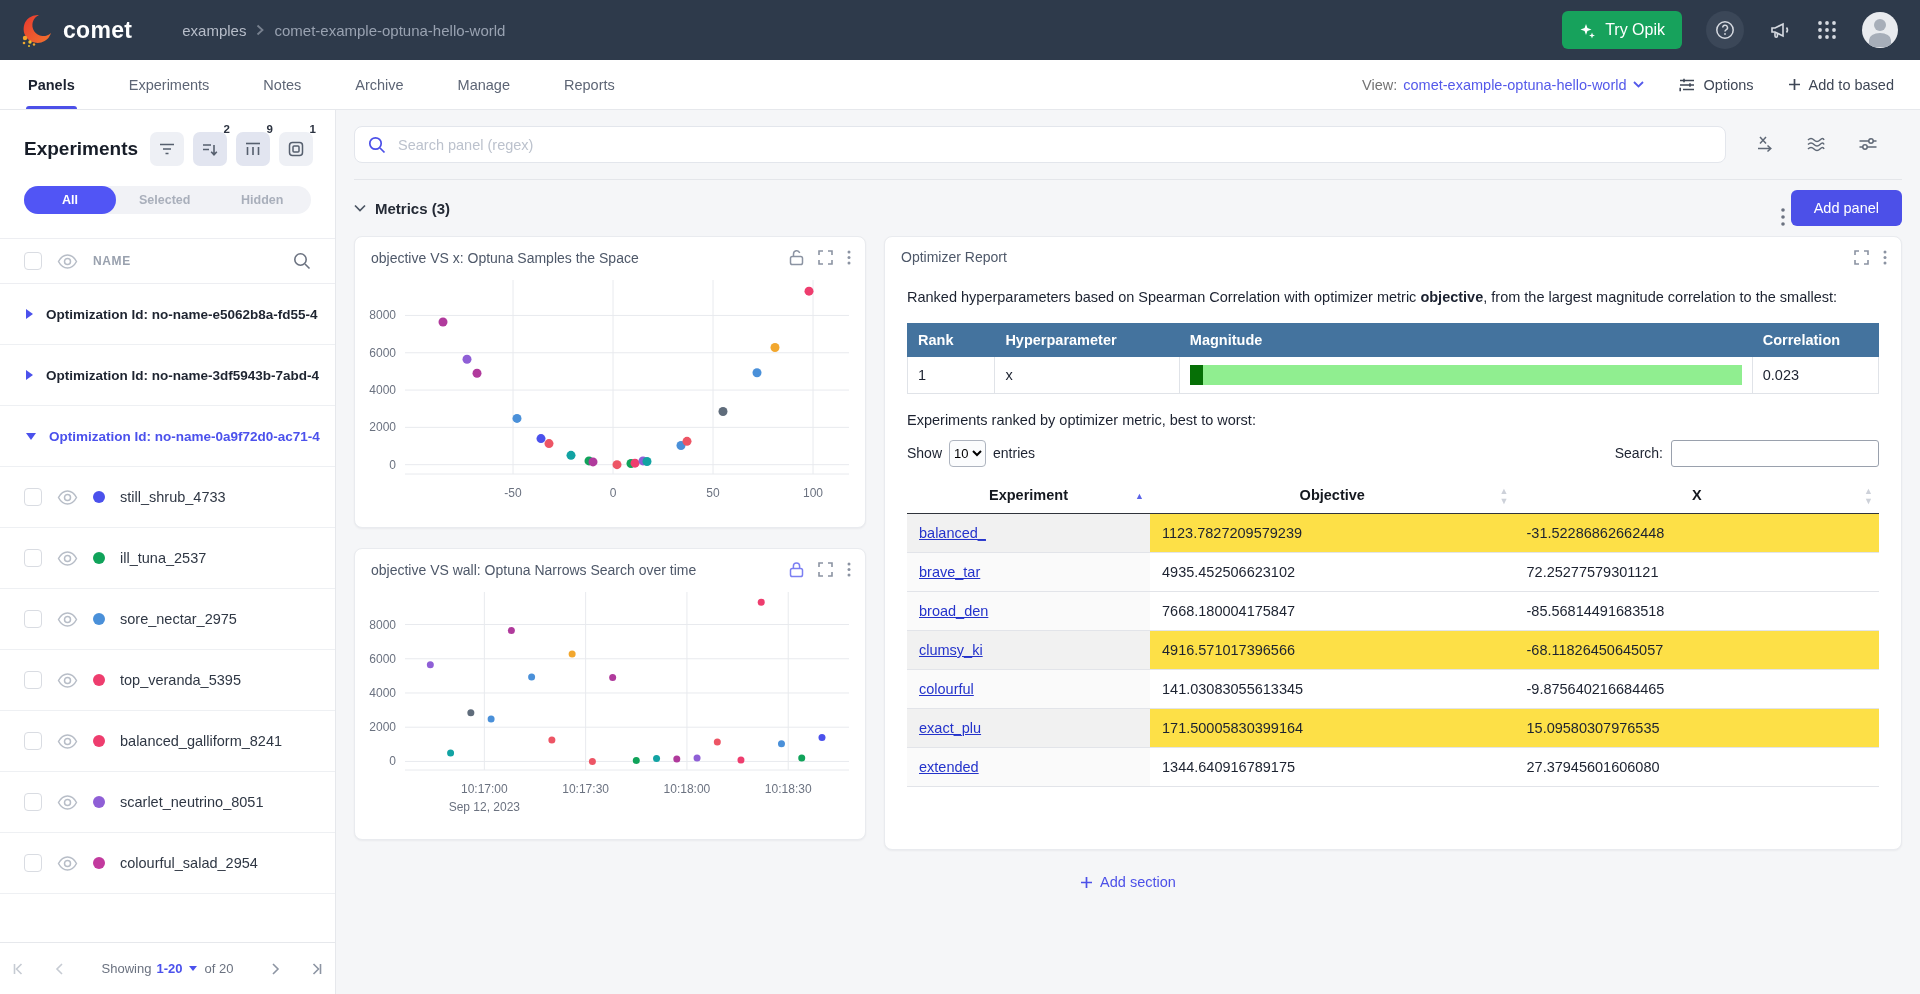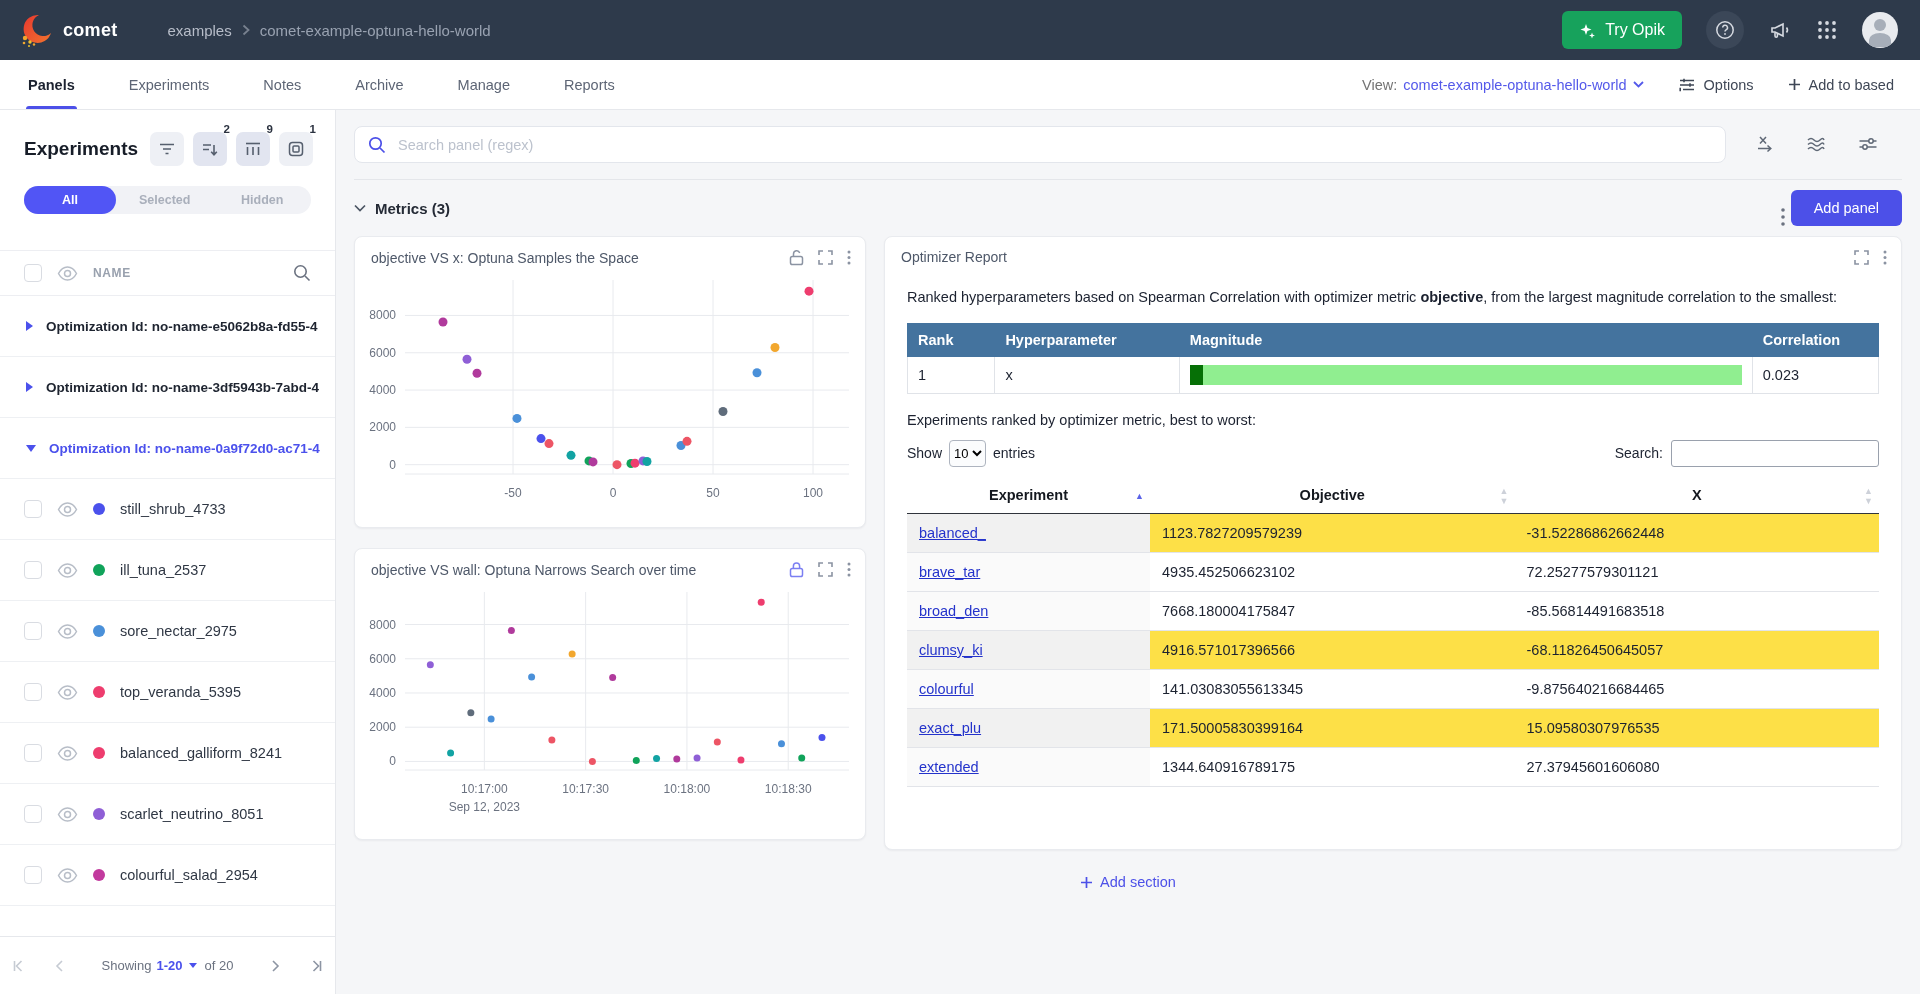--- a/index.html
+++ b/index.html
@@ -5,21 +5,21 @@
   * { box-sizing: border-box; }
   html,body { margin:0; padding:0; }
   body {
     width:1920px; height:994px; overflow:hidden;
     font-family:"Liberation Sans", sans-serif;
     background:#f5f6f8; color:#1f2430;
   }
   
   .navbar { height:60px; background:#2e3a4b; display:flex; align-items:center; padding:0 22px 0 18px; }
   .logo { display:flex; align-items:center; gap:9px; }
-  .logo-text { color:#fff; font-size:18px; font-weight:700; letter-spacing:.3px; }
+  .logo-text { color:#fff; font-size:23px; font-weight:700; letter-spacing:.3px; }
   .breadcrumb { display:flex; align-items:center; gap:10px; margin-left:50px; font-size:15px; }
   .crumb-a { color:#b7bdc9; }
   .crumb-sep { color:#78818f; display:flex; }
   .crumb-b { color:#99a2b1; }
   .nav-right { margin-left:auto; display:flex; align-items:center; gap:24px; }
   .try-opik { display:flex; align-items:center; gap:9px; background:#17a25c; color:#fff;
     border:none; border-radius:6px; height:38px; padding:0 17px; font-size:16px; font-family:inherit; cursor:pointer; }
   .nav-icon-btn { background:none; border:none; padding:0; display:flex; cursor:pointer; }
   .help-circle { width:38px; height:38px; border-radius:50%; background:#3b4758; display:flex; align-items:center; justify-content:center; }
   .avatar { width:36px; height:36px; border-radius:50%; background:#e9ebef; position:relative; overflow:hidden; }
@@ -43,34 +43,34 @@
   
   .sb-header { display:flex; align-items:center; padding:22px 22px 0 24px; }
   .sb-title { font-size:19px; font-weight:700; color:#171d28; }
   .sb-tools { margin-left:auto; display:flex; gap:9px; }
   .tool-btn { position:relative; width:34px; height:34px; border:none; border-radius:7px; background:#eef0f5; display:flex; align-items:center; justify-content:center; cursor:pointer; }
   .tool-btn.pressed { background:#e2e5f0; }
   .tool-badge { position:absolute; top:-9px; right:-3px; font-size:11.5px; font-weight:600; color:#2b3240; }
   .segmented { margin:20px 24px 0; background:#f1f2f6; border-radius:15px; height:28px; display:flex; align-items:stretch; font-size:12.5px; font-weight:600; }
   .seg { flex:1; display:flex; align-items:center; justify-content:center; color:#a9afbb; border-radius:15px; cursor:pointer; }
   .seg.active { background:#5155f5; color:#fff; flex:0 0 92px; }
-  .name-row { margin-top:36px; display:flex; align-items:center; gap:15px; padding:13px 24px; border-top:1px solid #edeef2; border-bottom:1px solid #edeef2; }
+  .name-row { margin-top:24px; display:flex; align-items:center; gap:15px; padding:13px 24px; border-top:1px solid #edeef2; border-bottom:1px solid #edeef2; }
   .name-label { font-size:12px; color:#99a1ae; letter-spacing:.6px; font-weight:600; }
   .checkbox { width:18px; height:18px; border:1.5px solid #d9dce2; border-radius:4px; background:#fff; flex:none; cursor:pointer; }
   .sb-list { flex:1; overflow:hidden; }
   .group-row { height:61px; display:flex; align-items:center; gap:13px; padding:0 10px 0 26px; border-bottom:1px solid #eef0f3; cursor:pointer; }
   .group-label { font-size:13.5px; font-weight:700; color:#1e2430; white-space:nowrap; overflow:hidden; }
   .group-row.expanded .group-label { color:#4b51ec; }
   .tri { width:0; height:0; flex:none; }
   .tri.right { border-top:5px solid transparent; border-bottom:5px solid transparent; border-left:7px solid #4b51ec; }
   .tri.down { border-left:5px solid transparent; border-right:5px solid transparent; border-top:7px solid #4b51ec; }
   .exp-row { height:61px; display:flex; align-items:center; gap:15px; padding:0 10px 0 24px; border-bottom:1px solid #eef0f3; cursor:pointer; }
   .dot { width:12px; height:12px; border-radius:50%; flex:none; }
   .exp-name { font-size:14.5px; color:#2f3744; }
-  .sb-footer { border-top:1px solid #e6e8ec; height:58px; display:flex; align-items:center; justify-content:center; gap:20px; }
+  .sb-footer { border-top:1px solid #e6e8ec; height:52px; display:flex; align-items:center; justify-content:center; gap:20px; }
   .pg-btn { background:none; border:none; padding:0 4px; display:flex; cursor:pointer; }
   .pg-text { font-size:13px; color:#6b7280; display:flex; align-items:center; gap:5px; margin:0 14px; }
   .pg-range { color:#4b51ec; font-weight:600; cursor:pointer; }
   .pg-caret { width:0; height:0; border-left:4px solid transparent; border-right:4px solid transparent; border-top:5px solid #4b51ec; margin:0 2px; cursor:pointer; }
   
   .search-row { margin-top:16px; display:flex; align-items:center; }
   .panel-search { flex:1; height:37px; background:#fff; border:1px solid #e3e6ec; border-radius:8px; display:flex; align-items:center; gap:10px; padding:0 13px; }
   .panel-search input { flex:1; border:none; outline:none; font-size:14.5px; font-family:inherit; color:#2f3744; background:transparent; }
   .panel-search input::placeholder { color:#bcc2cd; }
   .tb-icons { display:flex; gap:32px; padding:0 24px 0 30px; }

